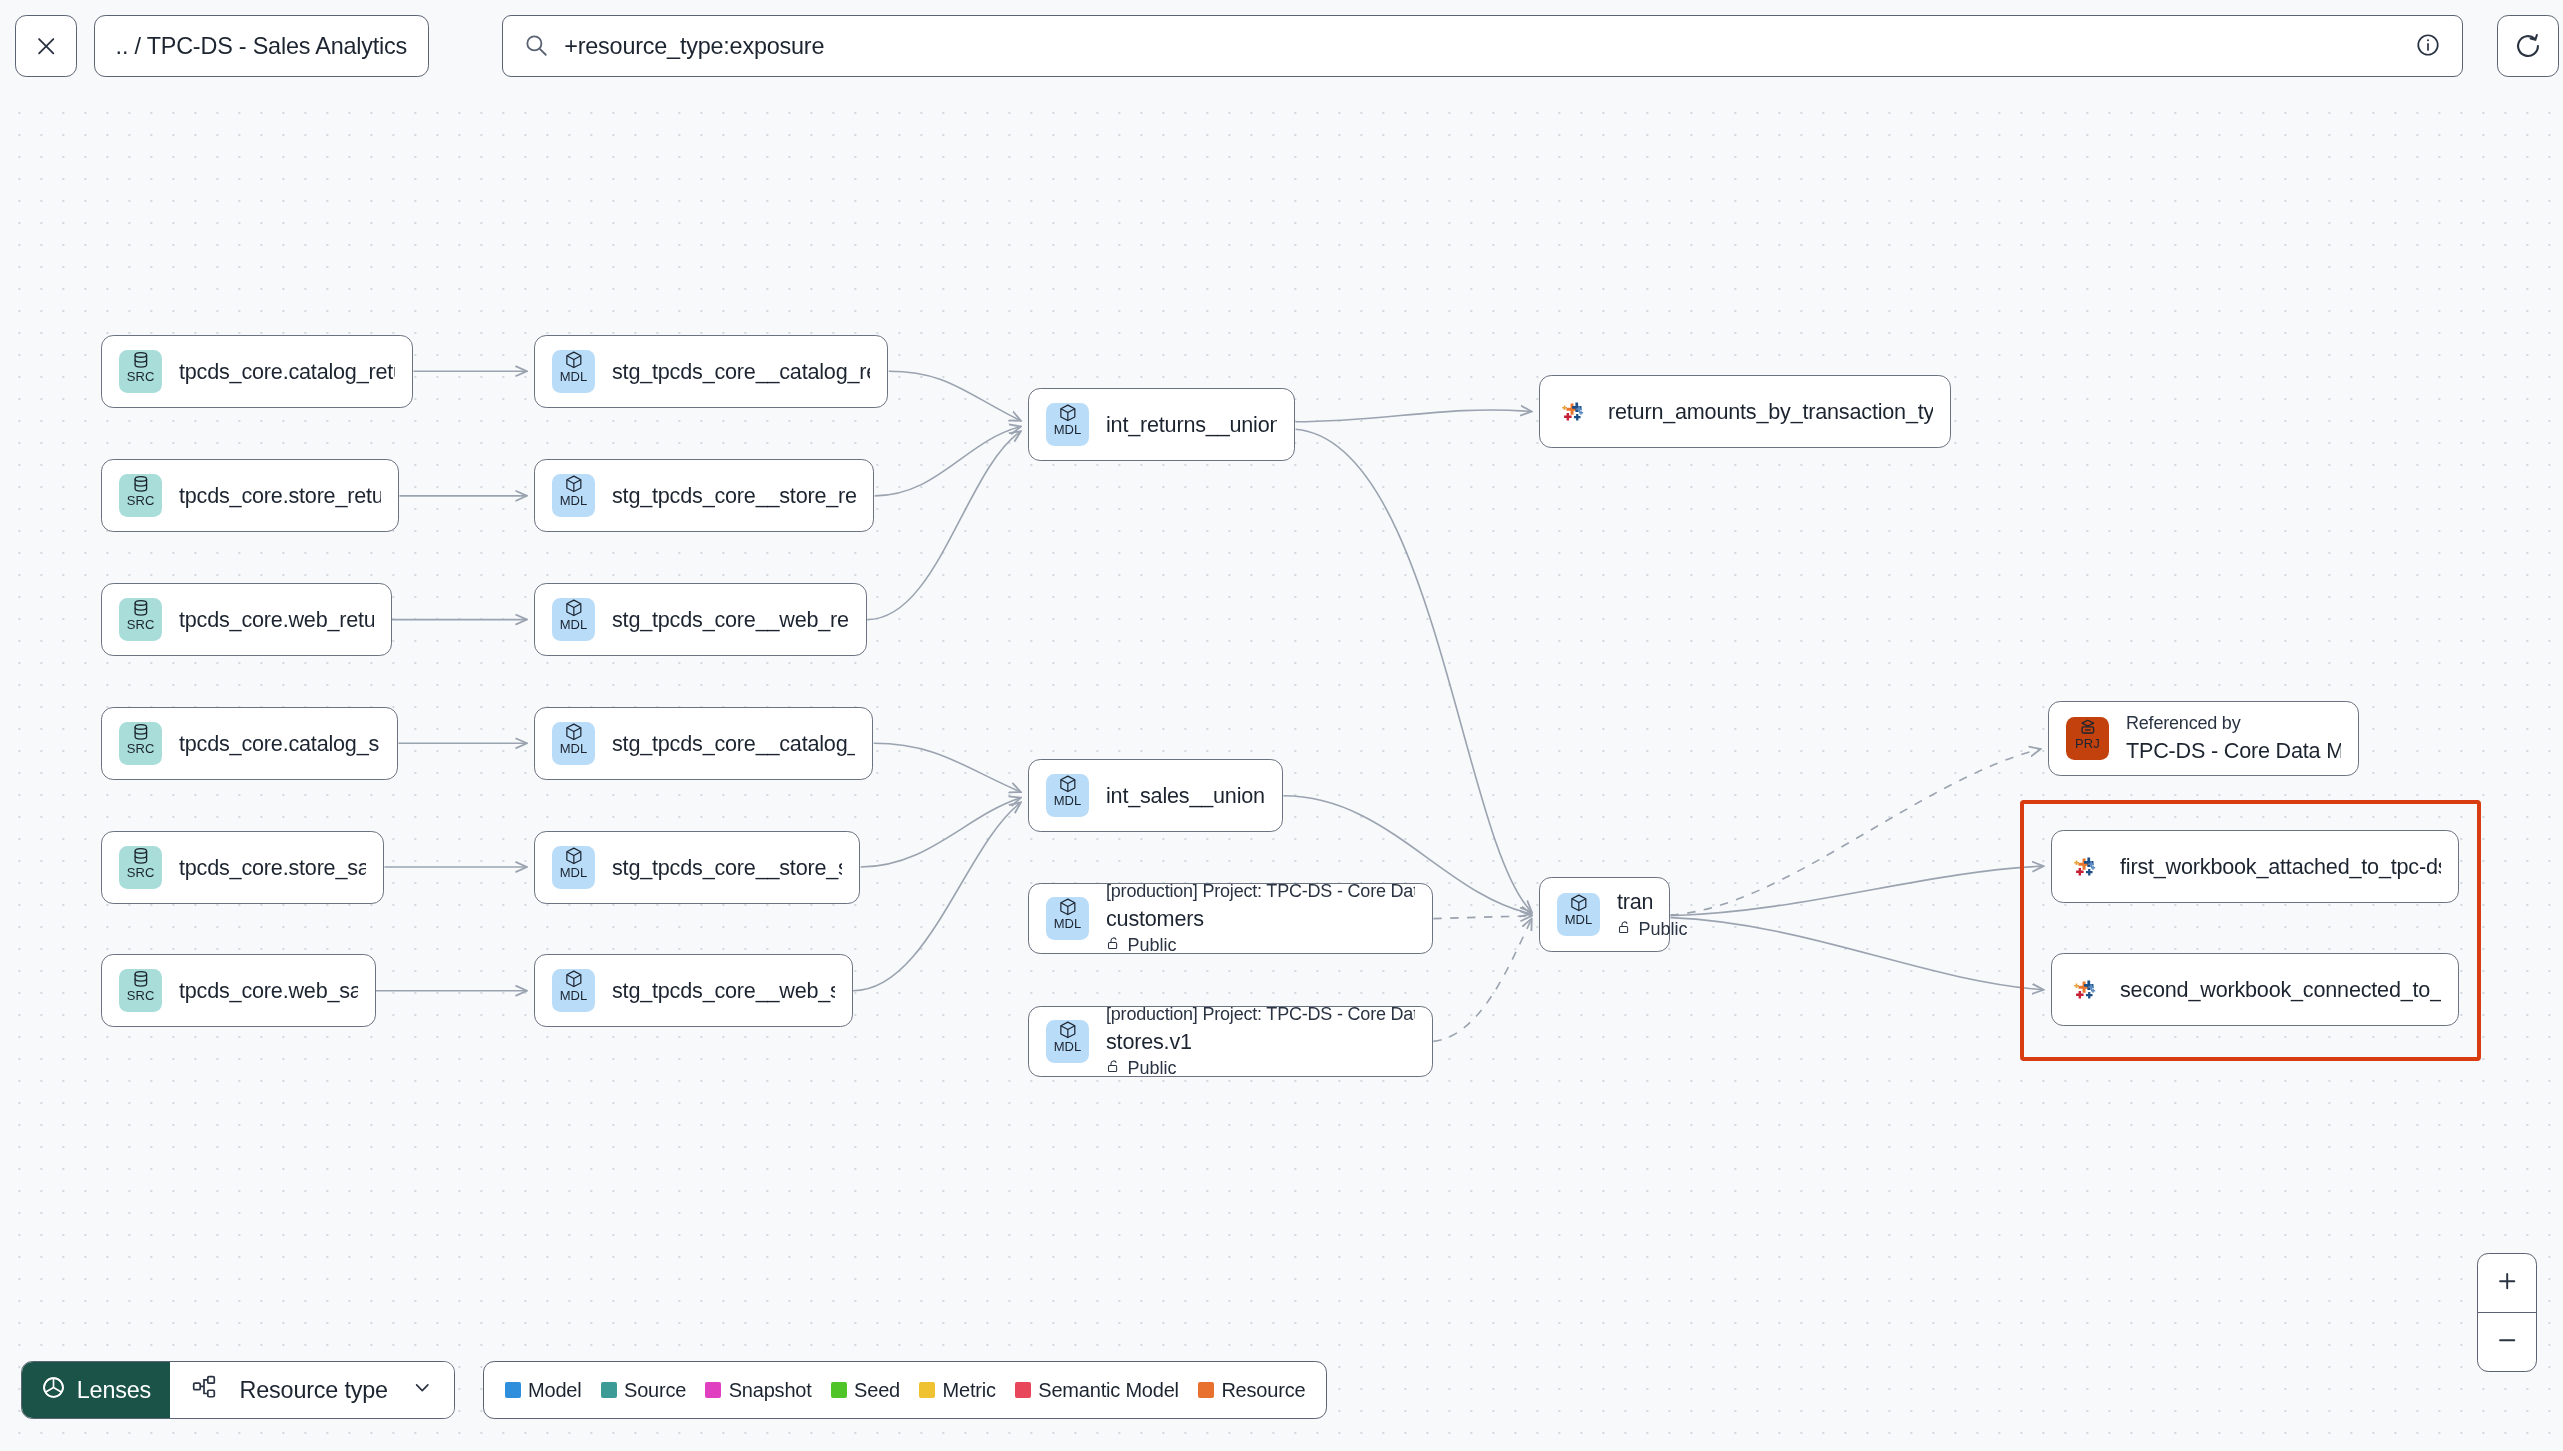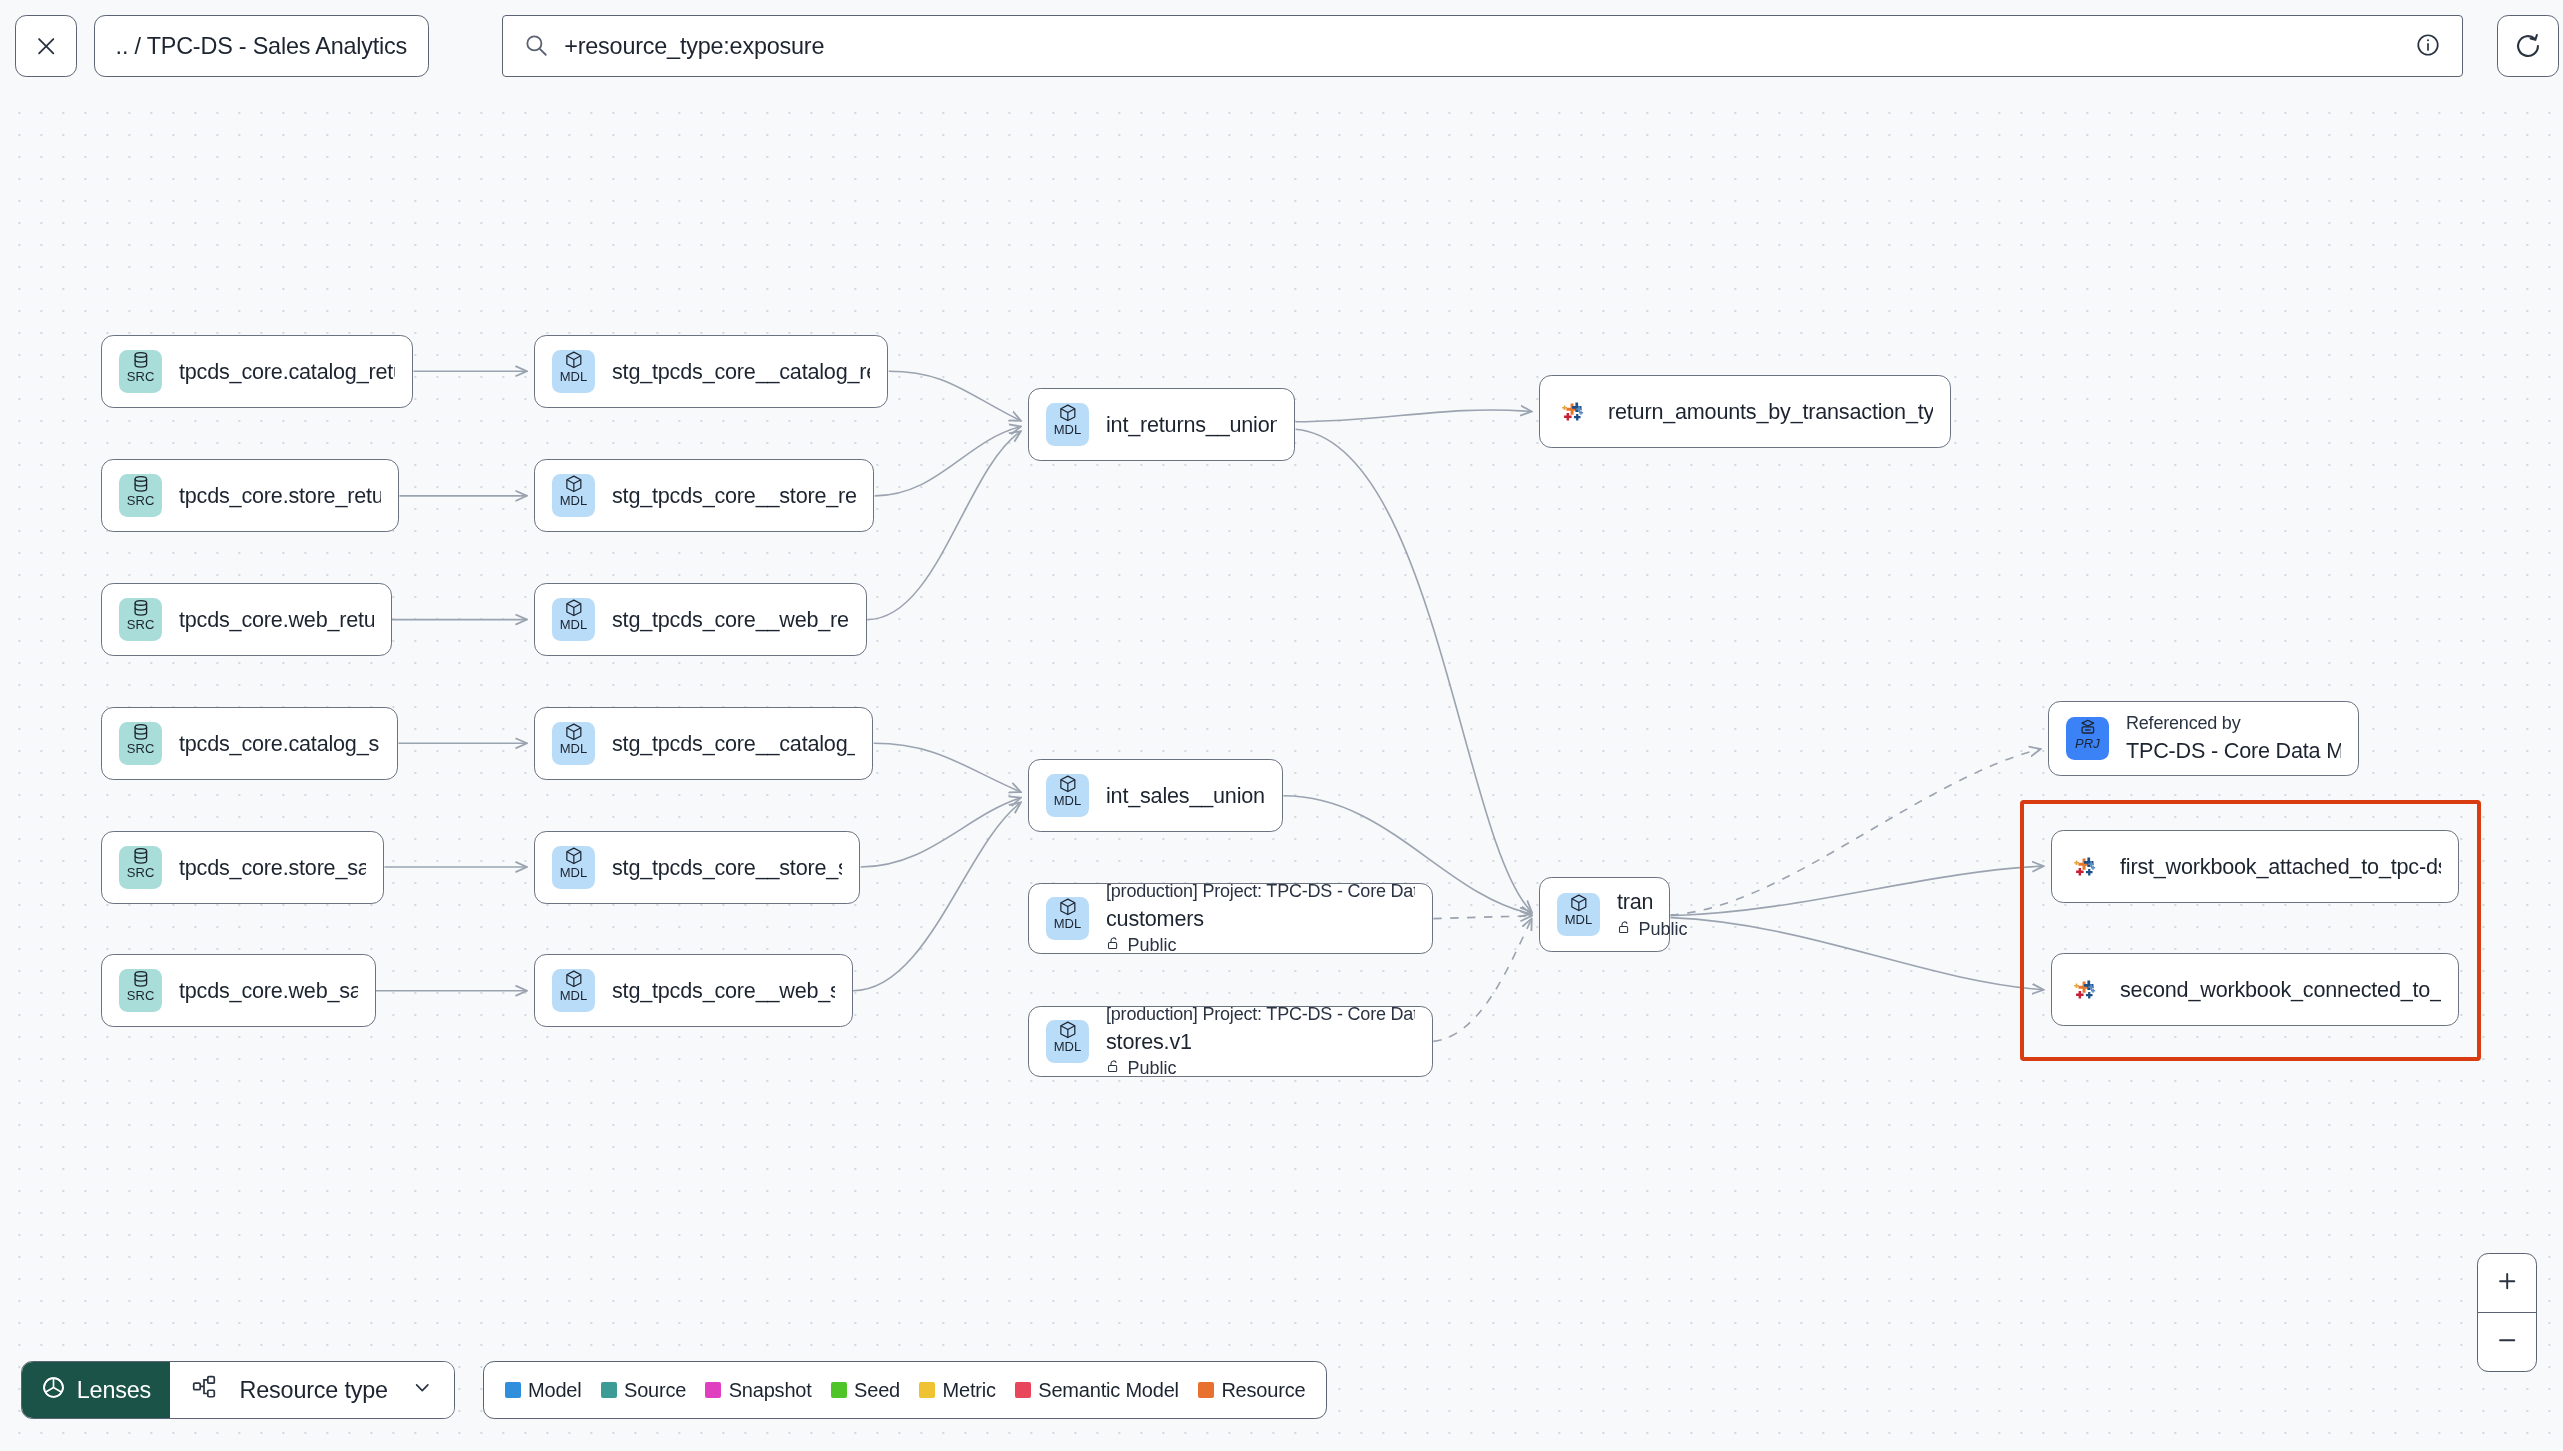--- a/index.html
+++ b/index.html
@@ -66,21 +66,21 @@
     white-space: nowrap;
     cursor: pointer;
   }
 
   .searchwrap {
     flex: 1 1 auto;
     height: 62px;
     margin-left: 56px;
     margin-right: 17px;
     border: 1.5px solid #5b6373;
-    border-radius: 4px;
+    border-radius: 9px;
     background: #ffffff;
     display: flex;
     align-items: center;
     padding: 0 20.6px 0 20.6px;
     position: relative;
     cursor: text;
   }
   .searchwrap .search-icon { flex: 0 0 auto; margin-right: 15px; }
   .search-input {
     flex: 1 1 auto;
@@ -118,21 +118,21 @@
     width: 43px; height: 43px;
     border-radius: 8.4px;
     display: flex;
     flex-direction: column;
     align-items: center;
     justify-content: flex-start;
     margin-right: 17px;
   }
   .badge.src { background: #a8ddd9; }
   .badge.mdl { background: #b9dcf8; }
-  .badge.prj { background: #3b82f6; font-style: italic; }
+  .badge.prj { background: #c2410c; }
   .badge svg { display:block; margin-bottom: 0.9px; }
   .badge .code {
     font-size: 13px;
     line-height: 12.2px;
     color: #1c2430;
     letter-spacing: 0.1px;
   }
   .node .label {
     font-size: 21.6px;
     color: #1c2430;

